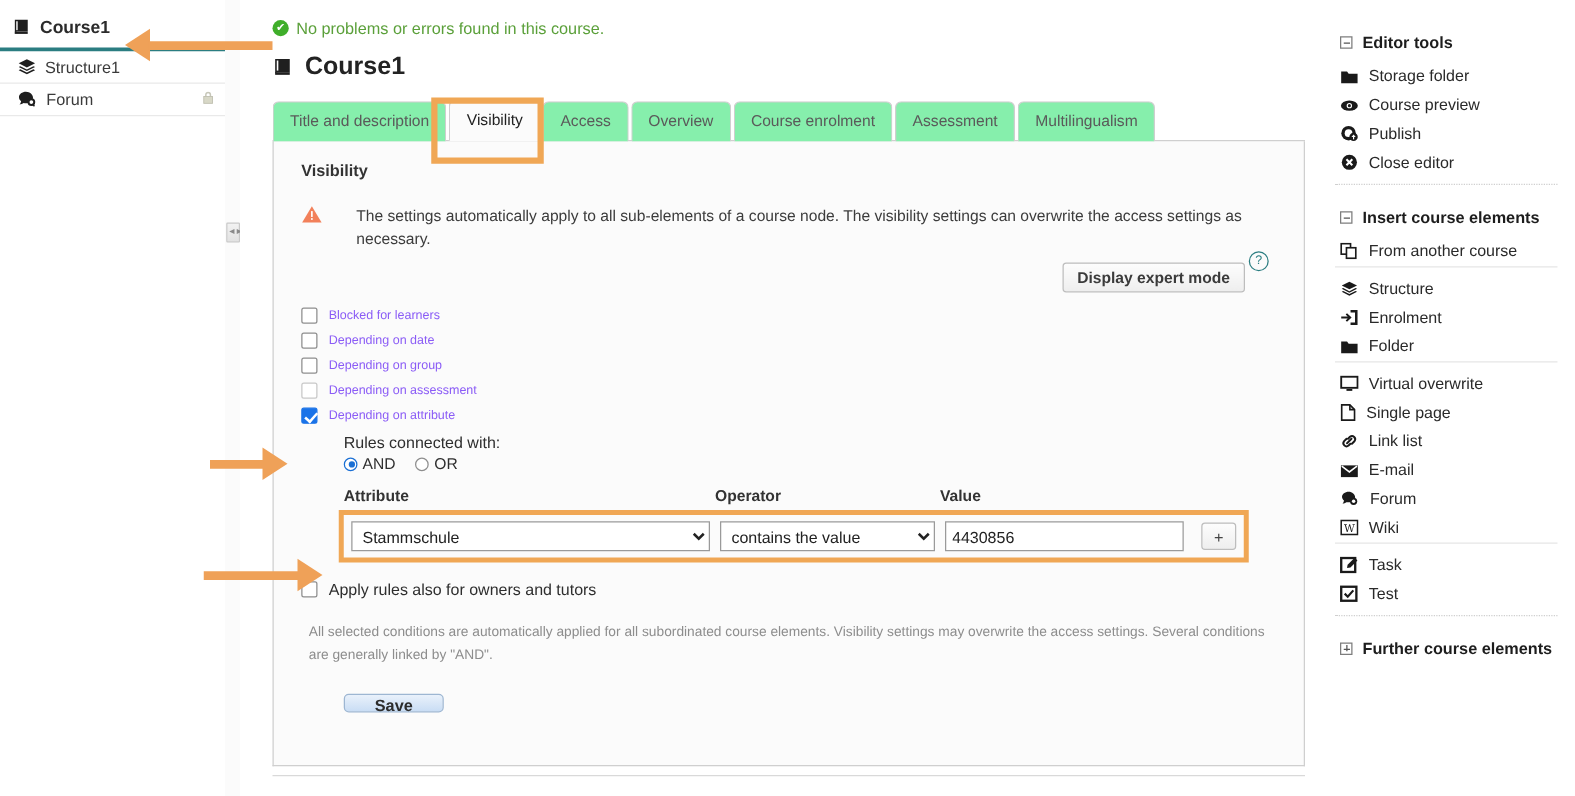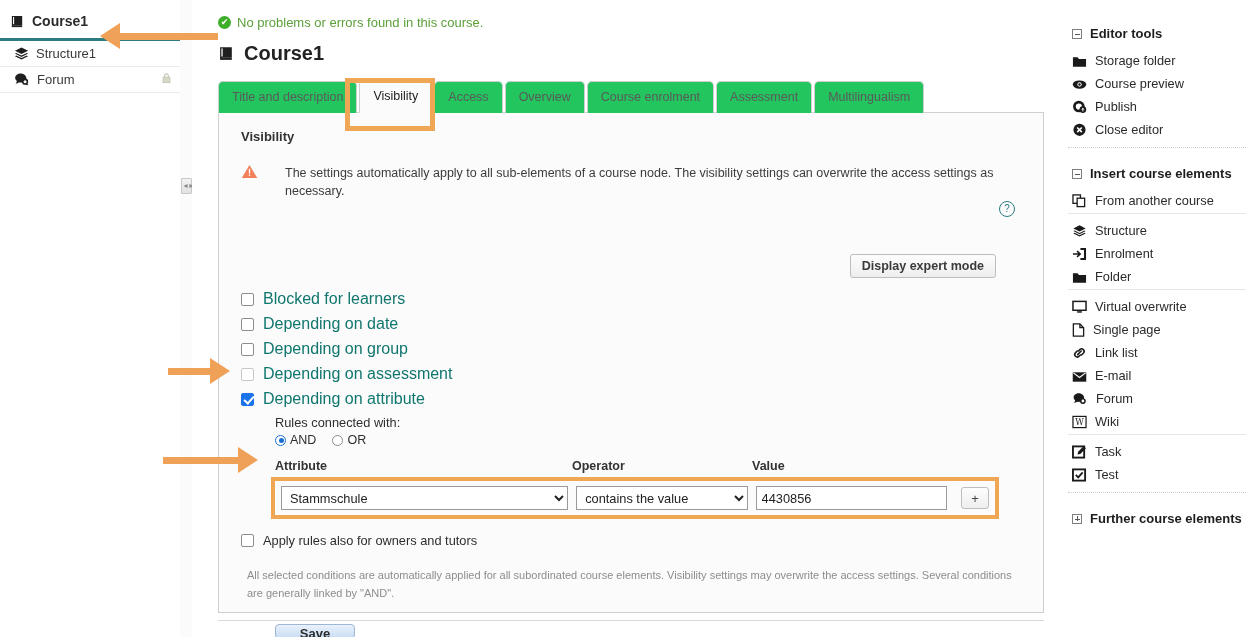--- a/index.html
+++ b/index.html
@@ -56,48 +56,48 @@
     display:flex;align-items:center;gap:9px;
     margin:12px 0 0 26px;font-size:20px;font-weight:bold;color:#232323;
   }
   
   .tabs{
     position:relative;margin:16px 0 0 26px;height:32px;
     display:flex;align-items:flex-end;gap:2px;
     border-bottom:1px solid #cfcfcf;width:826px;box-sizing:border-box;
   }
   .tab{
-    background:#22c55e;border:1px solid #cfcfcf;border-bottom:none;
+    background:#86efac;border:1px solid #cfcfcf;border-bottom:none;
     border-radius:5px 5px 0 0;padding:6px 13px 6px 13px;
     font-size:12.5px;color:#5a5a5a;height:19px;box-sizing:content-box;
     line-height:19px;position:relative;top:1px;
   }
   .tab.active{
     background:#fbfbfb;color:#222;border-color:#cfcfcf;
     border-bottom:1px solid #fbfbfb;z-index:3;
   }
   .panel{
     margin-left:26px;width:826px;box-sizing:border-box;
     background:#fbfbfb;border:1px solid #cfcfcf;border-top:none;
     padding:16px 22px 10px 22px;height:500px;
   }
   .sect-title{font-size:13px;font-weight:bold;color:#333;margin:0 0 20px 0;}
   .warn-row{display:flex;gap:27px;align-items:flex-start;margin:0 0 6px 0;}
   .warn-text{font-size:12.5px;line-height:18px;color:#3c3c3c;max-width:715px;}
   .expert-row{display:flex;justify-content:flex-end;align-items:flex-start;margin:10px 0 12px 0;padding-right:6px;}
   .btn-expert{
     background:linear-gradient(#fdfdfd,#eeeeee);border:1px solid #bdbdbd;border-radius:3px;
-    padding:4px 11px;font-size:12.5px;font-weight:bold;color:#3b3b3b;margin-top:44px;
+    padding:4px 11px;font-size:12.5px;font-weight:bold;color:#3b3b3b;
   }
   .help-q{
     width:14px;height:14px;border:1px solid #2b7d81;border-radius:50%;
     color:#2b7d81;font-size:10px;line-height:13px;text-align:center;
     margin-left:3px;margin-top:-9px;
   }
-  .cbrow{display:flex;align-items:center;gap:9px;margin:0 0 7px 0;font-size:16px;color:#0f766e;}
+  .cbrow{display:flex;align-items:center;gap:9px;margin:0 0 7px 0;font-size:10px;color:#8b5cf6;}
   .cbox{
     width:13px;height:13px;border:1px solid #8d8d8d;background:#fff;border-radius:2px;
     box-sizing:border-box;flex:0 0 auto;
   }
   .cbox.dim{border-color:#c8c8c8;}
   .cbox.on{background:#1a73e8;border-color:#1a73e8;position:relative;}
   .cbox.on:after{
     content:"";position:absolute;left:3.5px;top:0.5px;width:4px;height:8px;
     border:solid #fff;border-width:0 2px 2px 0;transform:rotate(42deg);
   }

